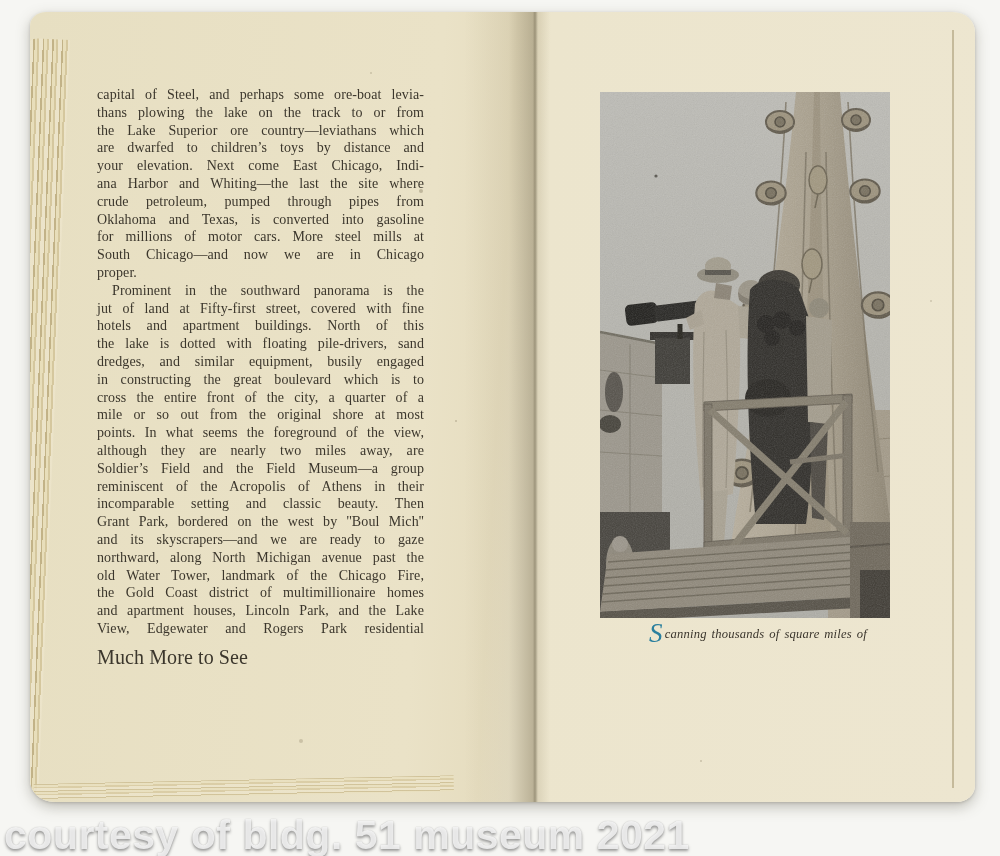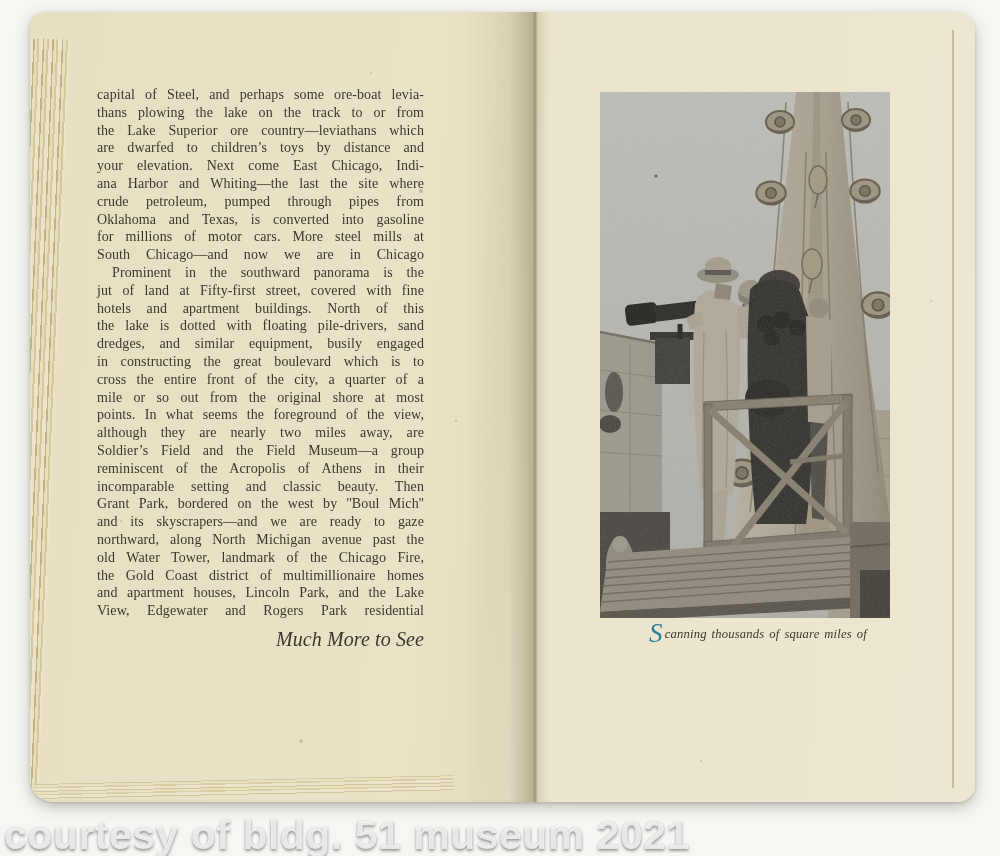--- a/index.html
+++ b/index.html
@@ -67,23 +67,23 @@
     color:#3b362c;
     font-size:14px;line-height:17.8px;
     letter-spacing:.1px;
   }
   .plines{display:block;text-align:justify;text-align-last:justify;white-space:normal;}
   .plast{display:block;text-align:left;}
   .indent .plines{text-indent:15px;}
   .heading{
     display:block;
     margin:7px 0 3px 0;
-    font-style:italic;font-weight:normal;
+    font-weight:normal;
     font-size:20px;line-height:24px;
-    text-align:right;color:#3b362c;
+    text-align:left;color:#3b362c;
   }
 
   
   .photo{
     position:absolute;left:570px;top:80px;width:290px;height:526px;
     box-shadow:inset 0 0 0 1px rgba(60,56,46,.35);
     background:#b5b4ae;
   }
   .photo svg{display:block;width:290px;height:526px;}
 
@@ -116,20 +116,21 @@
 
 <div class="scan">
 
   <div class="book">
     <div class="edge-stack"></div>
     <div class="edge-stack-bottom"></div>
 
     <div class="body-text">
       <div class="para">
         <span class="plines">capital of Steel, and perhaps some ore-boat levia-<br>thans plowing the lake on the track to or from<br>the Lake Superior ore country—leviathans which<br>are dwarfed to children’s toys by distance and<br>your elevation. Next come East Chicago, Indi-<br>ana Harbor and Whiting—the last the site where<br>crude petroleum, pumped through pipes from<br>Oklahoma and Texas, is converted into gasoline<br>for millions of motor cars. More steel mills at<br>South Chicago—and now we are in Chicago</span>
+        <span class="plast">proper.</span>
       </div>
       <div class="para indent">
         <span class="plines">Prominent in the southward panorama is the<br>jut of land at Fifty-first street, covered with fine<br>hotels and apartment buildings. North of this<br>the lake is dotted with floating pile-drivers, sand<br>dredges, and similar equipment, busily engaged<br>in constructing the great boulevard which is to<br>cross the entire front of the city, a quarter of a<br>mile or so out from the original shore at most<br>points. In what seems the foreground of the view,<br>although they are nearly two miles away, are<br>Soldier’s Field and the Field Museum—a group<br>reminiscent of the Acropolis of Athens in their<br>incomparable setting and classic beauty. Then<br>Grant Park, bordered on the west by ''Boul Mich''<br>and its skyscrapers—and we are ready to gaze<br>northward, along North Michigan avenue past the<br>old Water Tower, landmark of the Chicago Fire,<br>the Gold Coast district of multimillionaire homes<br>and apartment houses, Lincoln Park, and the Lake<br>View, Edgewater and Rogers Park residential</span>
       </div>
       <div class="heading">Much More to See</div>
     </div>
 
     <div class="gutter"></div>
     <div class="under-page-line"></div>
     <div class="specks"></div>

